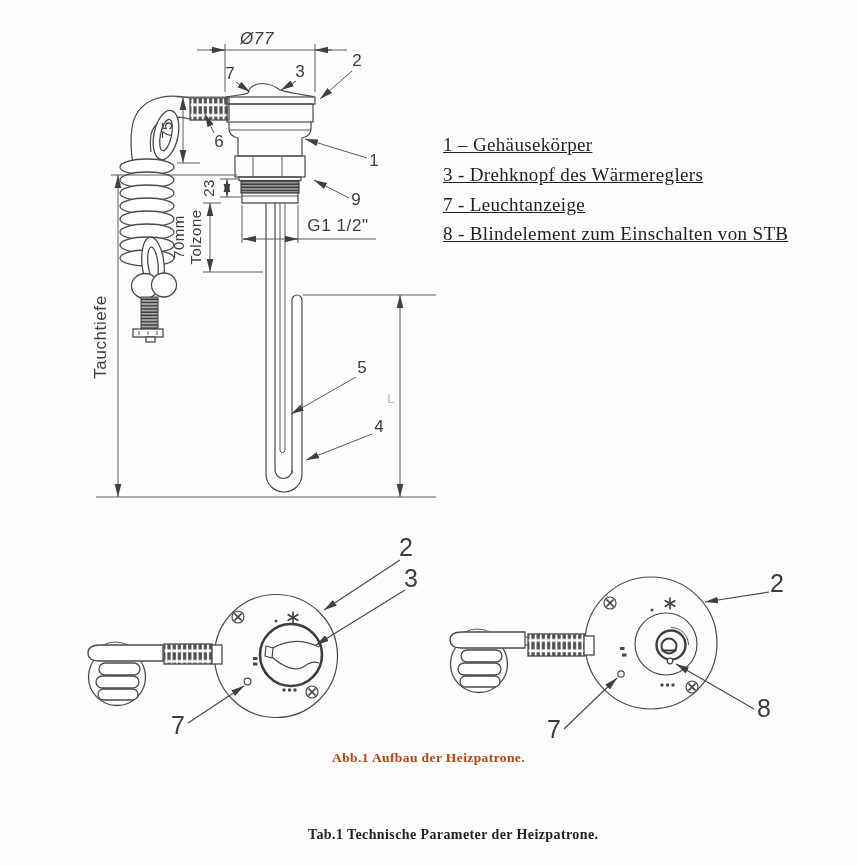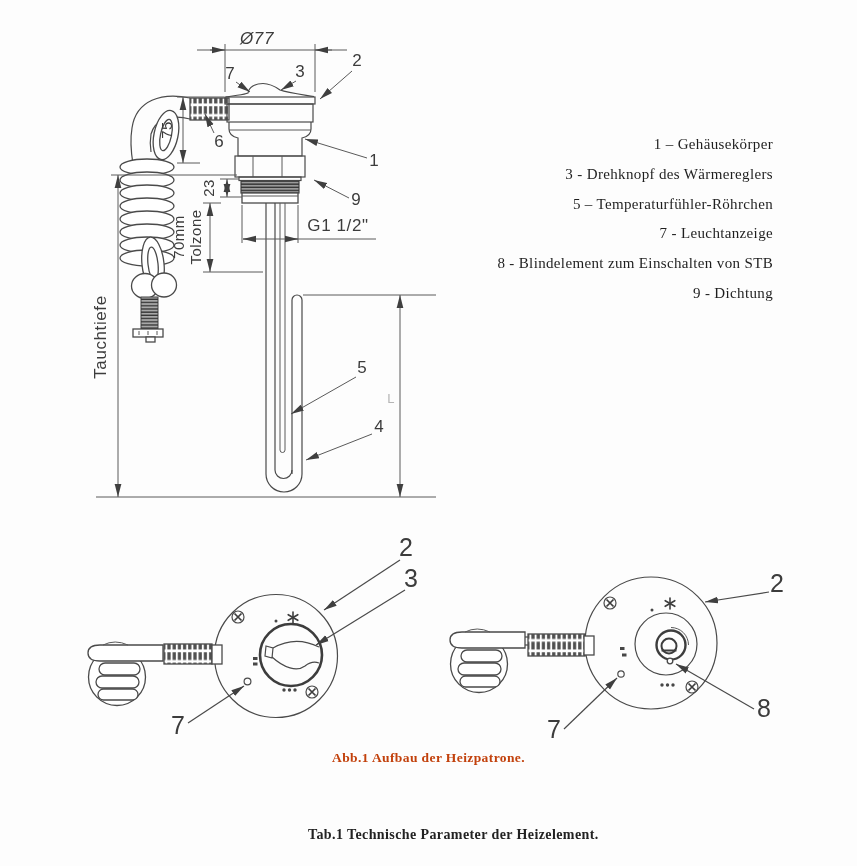--- a/index.html
+++ b/index.html
@@ -1,29 +1,29 @@
 <!DOCTYPE html>
 <html><head>
 <meta charset="utf-8">
 <style>
   html,body{margin:0;padding:0;background:#fff;}
   .page{position:relative;width:857px;height:866px;background:#fdfdfd;overflow:hidden;
-        font-family:"Liberation Serif",serif;text-align:right;}
+        font-family:"Liberation Serif",serif;}
   .page svg{position:absolute;left:0;top:0;}
   .ln{stroke:#4a4a4a;fill:none;stroke-width:1.2;}
   .lt{stroke:#5a5a5a;fill:none;stroke-width:1;}
   .wh{fill:#ffffff;stroke:#4a4a4a;stroke-width:1.3;}
   .dk{fill:#474747;stroke:none;}
   .dimtxt{font-family:"Liberation Sans",sans-serif;font-size:15px;fill:#3c3c3c;letter-spacing:.5px;}
   .dimbig{font-family:"Liberation Sans",sans-serif;font-size:17px;fill:#3c3c3c;letter-spacing:.6px;}
   .callout{font-family:"Liberation Sans",sans-serif;font-size:17px;fill:#3c3c3c;}
   .callout2{font-family:"Liberation Sans",sans-serif;font-size:25px;fill:#3c3c3c;}
   .faint{fill:#b5b5b5;font-size:13px;}
   .legend{position:absolute;left:443px;top:130px;width:330px;color:#1e1e1e;}
-  .legend-item{height:29.8px;line-height:29.8px;font-size:15px;letter-spacing:.35px;white-space:nowrap;}
+  .legend-item{height:29.8px;line-height:29.8px;font-size:19px;letter-spacing:.35px;white-space:nowrap;text-decoration:underline;}
   .cap1{position:absolute;left:332px;top:750px;font-size:13.5px;font-weight:bold;letter-spacing:.4px;color:#c2410c;}
   .cap2{position:absolute;left:308px;top:827px;font-size:14px;font-weight:bold;letter-spacing:.4px;color:#222;}
 </style>
 </head>
 <body>
 
 <div class="page">
 
 <svg width="857" height="866" viewBox="0 0 857 866">
   <defs>
@@ -293,22 +293,20 @@
       <text class="callout2" x="554" y="738" text-anchor="middle">7</text>
       <line x1="754" y1="709" x2="676" y2="664" class="ln" stroke-width="1.6" marker-end="url(#ah)"></line>
       <text class="callout2" x="764" y="717" text-anchor="middle">8</text>
     </g>
   </g>
 </svg>
 
 <div class="legend">
   <div class="legend-item">1 – Gehäusekörper</div>
   <div class="legend-item">3 - Drehknopf des Wärmereglers</div>
-  <div class="legend-item">5 – Temperaturfühler-Röhrchen</div>
   <div class="legend-item">7 - Leuchtanzeige</div>
   <div class="legend-item">8 - Blindelement zum Einschalten von STB</div>
-  <div class="legend-item">9 - Dichtung</div>
 </div>
 
 <div class="cap1">Abb.1 Aufbau der Heizpatrone.</div>
-<div class="cap2">Tab.1 Technische Parameter der Heizelement.</div>
+<div class="cap2">Tab.1 Technische Parameter der Heizpatrone.</div>
 
 </div>
 
 </body></html>

